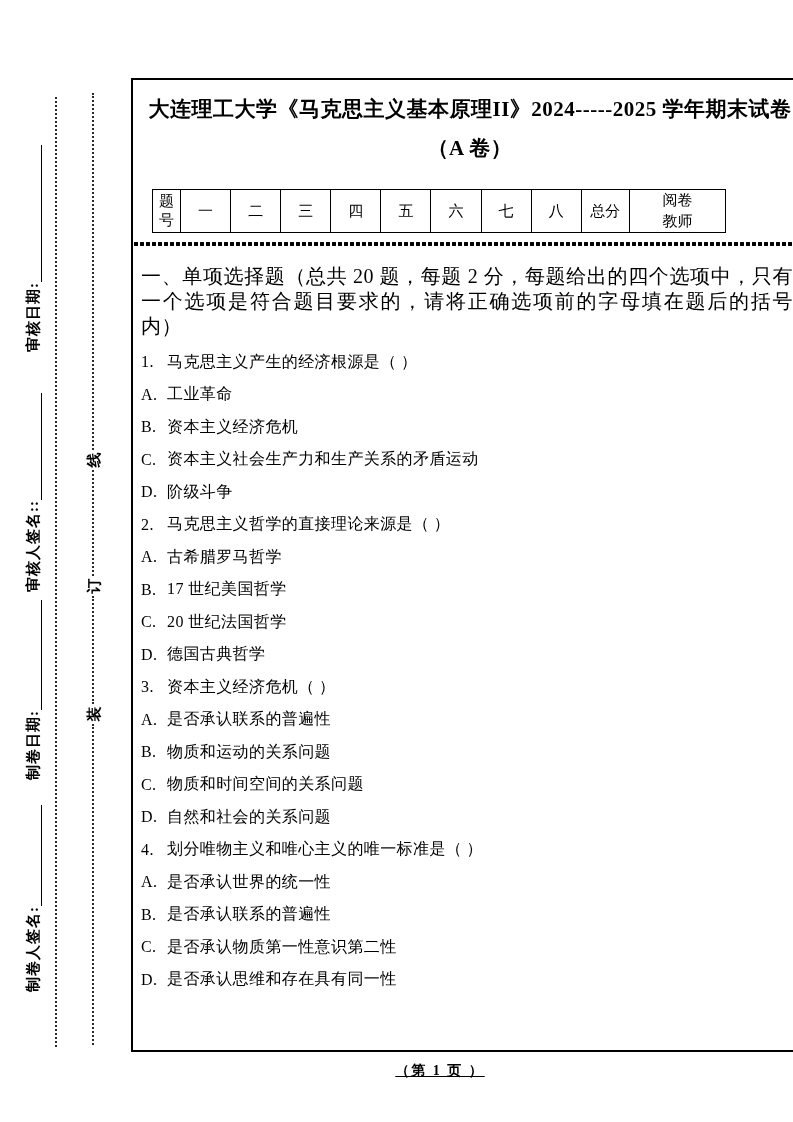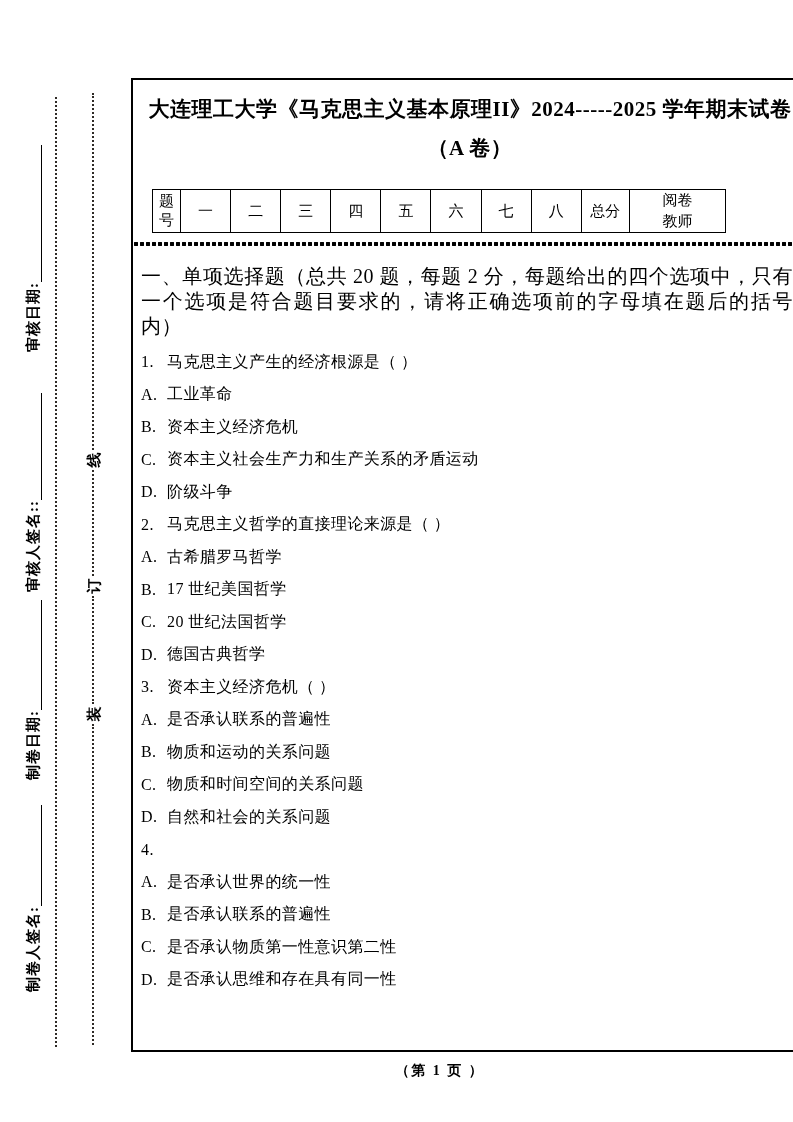--- a/index.html
+++ b/index.html
@@ -71,21 +71,21 @@
   }
   .qarea { margin:7px 8px 0 8px; }
   .q-line {
     height:32.5px; display:flex; align-items:center;
     font-size:16px; letter-spacing:0.4px; white-space:nowrap;
   }
   .q-line .num { display:inline-block; min-width:26px; }
 
   .footer {
     position:absolute; top:1062px; left:131px; width:618px;
-    text-align:center; font-size:14px; font-weight:bold; letter-spacing:2px;
+    text-align:center; font-size:14px; font-weight:bold; letter-spacing:2px;text-decoration:underline;
   }
 </style>
 </head>
 <body>
 
 <div class="rot-label" style="top:352px; width:207px;">
   <span class="lab">审核日期:</span>
   <span class="uline"></span>
 </div>
 <div class="rot-label" style="top:592px; width:199px;">
@@ -215,20 +215,21 @@
       <span class="num">C.</span>
       <span>物质和时间空间的关系问题</span>
     </div>
     <div class="q-line">
       <span class="num">D.</span>
       <span>自然和社会的关系问题</span>
     </div>
 
     <div class="q-line">
       <span class="num">4.</span>
+      <span>划分唯物主义和唯心主义的唯一标准是（  ）</span>
     </div>
     <div class="q-line">
       <span class="num">A.</span>
       <span>是否承认世界的统一性</span>
     </div>
     <div class="q-line">
       <span class="num">B.</span>
       <span>是否承认联系的普遍性</span>
     </div>
     <div class="q-line">

